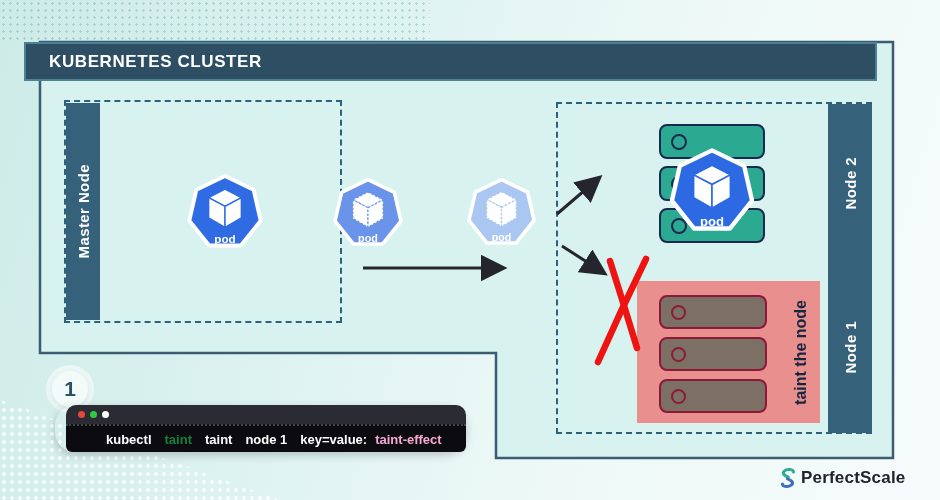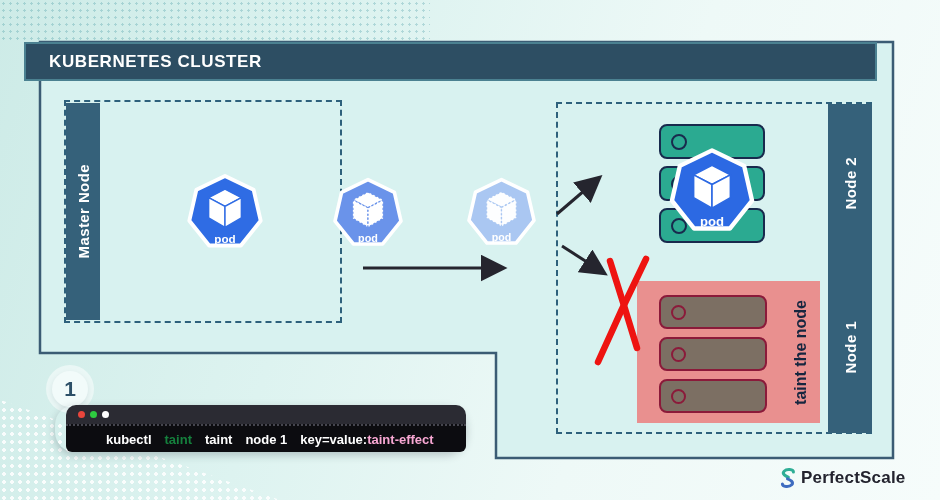--- a/index.html
+++ b/index.html
@@ -50,21 +50,21 @@
   .terminal{position:absolute;left:55px;top:405px;width:400px;height:47px;border-radius:20px;
     box-shadow:0 3px 8px rgba(30,40,50,.25);padding-left:11px;}
   .terminal-header{height:19px;background:#2b2b33;border-radius:10px 10px 0 0;
     display:flex;align-items:center;gap:5px;padding-left:12px;}
   .tdot{width:7px;height:7px;border-radius:50%;}
   .tdot.red{background:#e8453c;} .tdot.green{background:#2ecc40;} .tdot.white{background:#ffffff;}
   .terminal-body{height:26px;background:#0c0c10;border-radius:0 0 6px 6px;
     border-top:2px dotted #45454e;display:flex;align-items:center;padding-left:40px;}
   .terminal-body span{font-size:13px;font-weight:bold;font-family:"Liberation Sans",sans-serif;
     margin-right:13px;white-space:pre;}
-  .terminal-body span.no-gap{margin-right:0;}
+  .terminal-body span.no-gap{margin-right:8px;}
   
   .brand{position:absolute;left:779px;top:467px;display:flex;align-items:center;gap:5px;}
   .brand-text{font-size:17px;font-weight:700;color:#23232e;letter-spacing:.2px;}
 </style>
 </head>
 <body>
 
 <div class="stage">
 
   <div class="dots-tl"></div>

